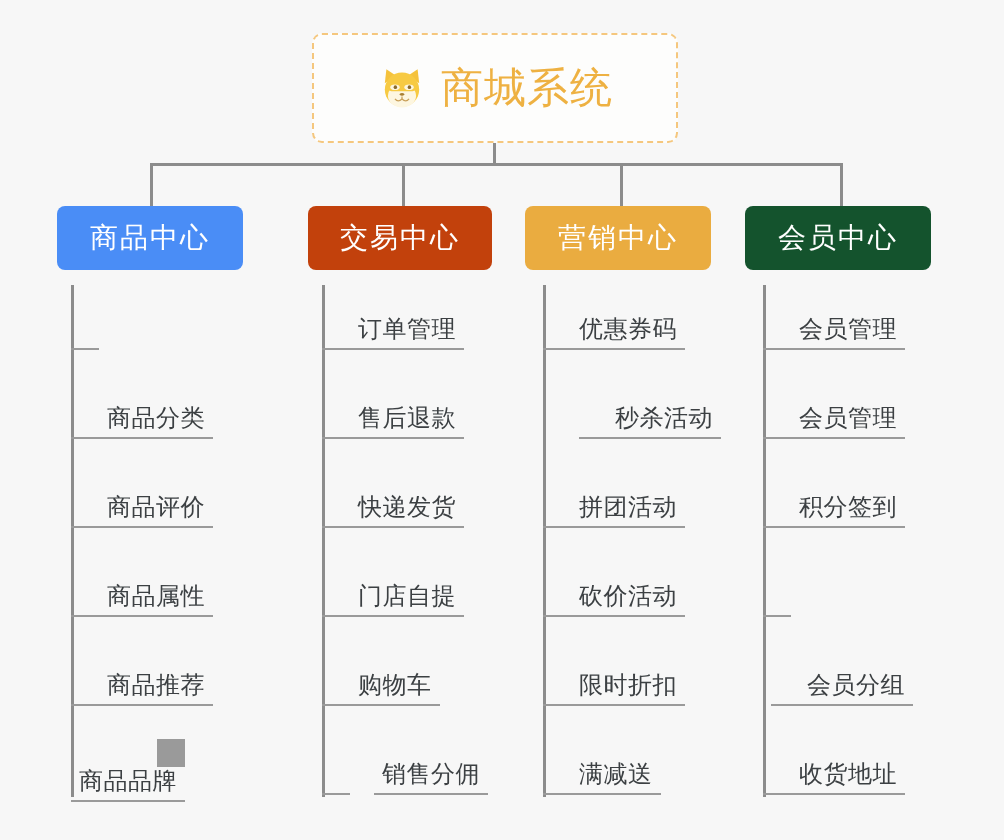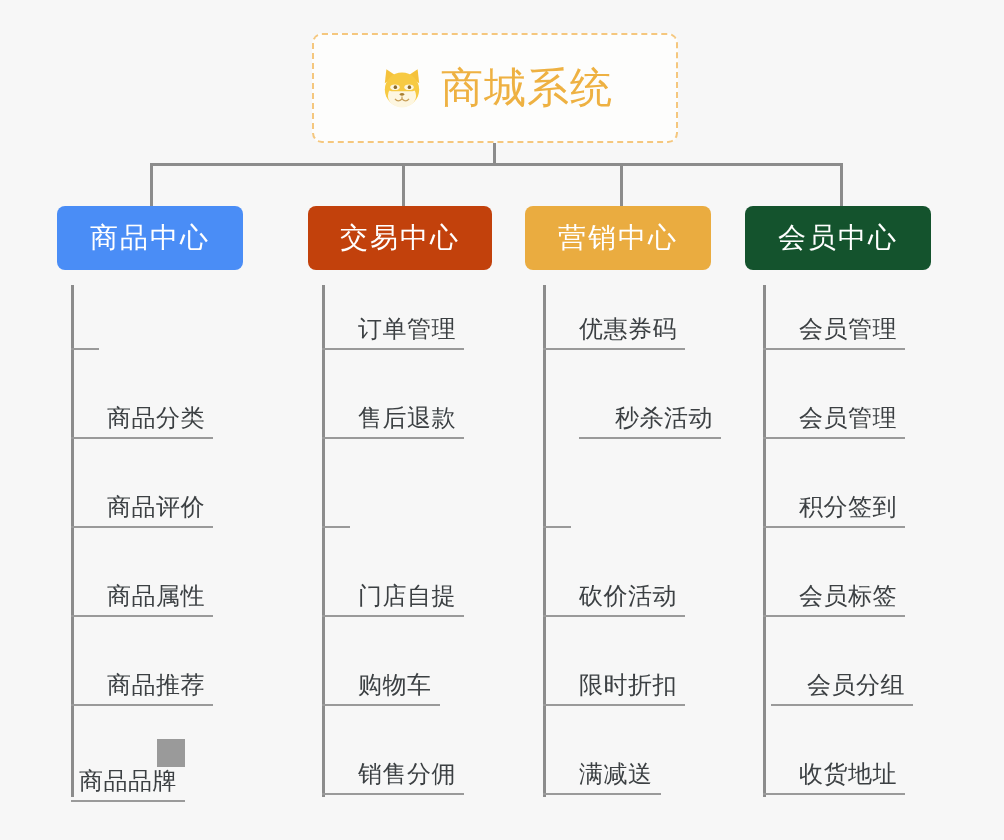--- a/index.html
+++ b/index.html
@@ -193,50 +193,52 @@
         <div class="leaf-item" style="top: 9px;">
           <div class="leaf-stub"></div>
           <div class="leaf-label-wrap"><span class="leaf-label">订单管理</span></div>
         </div>
         <div class="leaf-item" style="top: 98px;">
           <div class="leaf-stub"></div>
           <div class="leaf-label-wrap"><span class="leaf-label">售后退款</span></div>
         </div>
         <div class="leaf-item" style="top: 187px;">
           <div class="leaf-stub"></div>
+          <div class="leaf-label-wrap"><span class="leaf-label">快递发货</span></div>
         </div>
         <div class="leaf-item" style="top: 276px;">
           <div class="leaf-stub"></div>
           <div class="leaf-label-wrap"><span class="leaf-label">门店自提</span></div>
         </div>
         <div class="leaf-item" style="top: 365px;">
           <div class="leaf-stub"></div>
           <div class="leaf-label-wrap"><span class="leaf-label">购物车</span></div>
         </div>
-        <div class="leaf-item" style="top: 454px;">
+        <div class="leaf-item" style="top: 454px; gap: 24px;">
           <div class="leaf-stub"></div>
           <div class="leaf-label-wrap"><span class="leaf-label">销售分佣</span></div>
         </div>
       </div>
       <div class="conn conn-v" style="left: 620px; top: 163px; height: 45px;"></div>
       <div class="cat-box cat-2" style="background: rgb(234, 172, 64);">
         <span>营销中心</span>
       </div>
       <div class="leaf-col" style="left: 543px;">
         <div class="leaf-spine" style="height: 512px;"></div>
         <div class="leaf-item" style="top: 9px;">
           <div class="leaf-stub"></div>
           <div class="leaf-label-wrap"><span class="leaf-label">优惠券码</span></div>
         </div>
         <div class="leaf-item" style="top: 98px; margin-left: 36px;">
           <div class="leaf-stub"></div>
           <div class="leaf-label-wrap"><span class="leaf-label">秒杀活动</span></div>
         </div>
         <div class="leaf-item" style="top: 187px;">
           <div class="leaf-stub"></div>
+          <div class="leaf-label-wrap"><span class="leaf-label">拼团活动</span></div>
         </div>
         <div class="leaf-item" style="top: 276px;">
           <div class="leaf-stub"></div>
           <div class="leaf-label-wrap"><span class="leaf-label">砍价活动</span></div>
         </div>
         <div class="leaf-item" style="top: 365px;">
           <div class="leaf-stub"></div>
           <div class="leaf-label-wrap"><span class="leaf-label">限时折扣</span></div>
         </div>
         <div class="leaf-item" style="top: 454px;">
@@ -257,21 +259,20 @@
         <div class="leaf-item" style="top: 98px;">
           <div class="leaf-stub"></div>
           <div class="leaf-label-wrap"><span class="leaf-label">会员管理</span></div>
         </div>
         <div class="leaf-item" style="top: 187px;">
           <div class="leaf-stub"></div>
           <div class="leaf-label-wrap"><span class="leaf-label">积分签到</span></div>
         </div>
         <div class="leaf-item" style="top: 276px;">
           <div class="leaf-stub"></div>
-          <div class="leaf-label-wrap"><span class="leaf-label">会员标签</span></div>
         </div>
         <div class="leaf-item" style="top: 365px; padding-left: 8px;">
           <div class="leaf-stub"></div>
           <div class="leaf-label-wrap"><span class="leaf-label">会员分组</span></div>
         </div>
         <div class="leaf-item" style="top: 454px;">
           <div class="leaf-stub"></div>
           <div class="leaf-label-wrap"><span class="leaf-label">收货地址</span></div>
         </div>
       </div>

